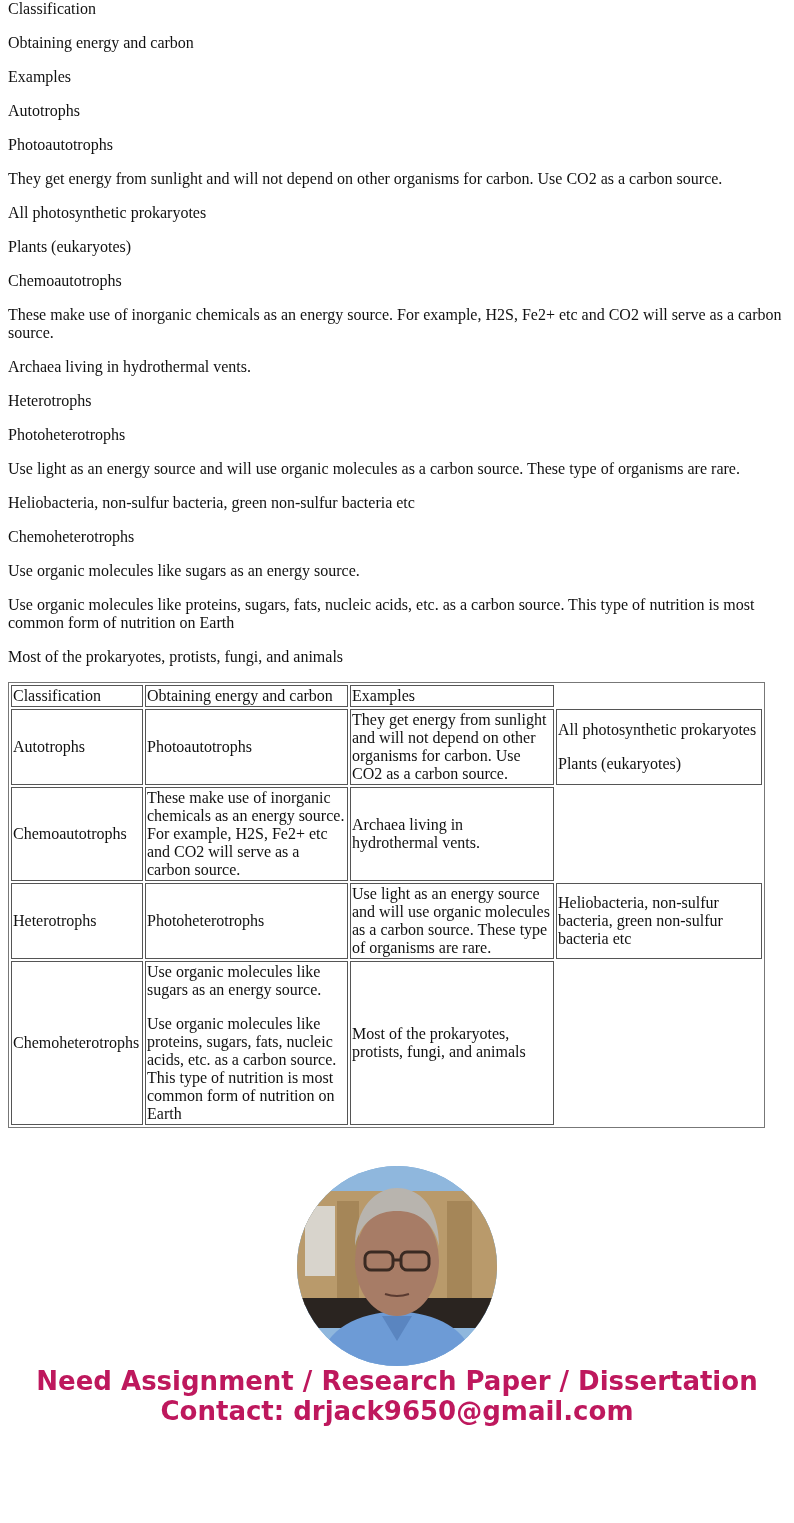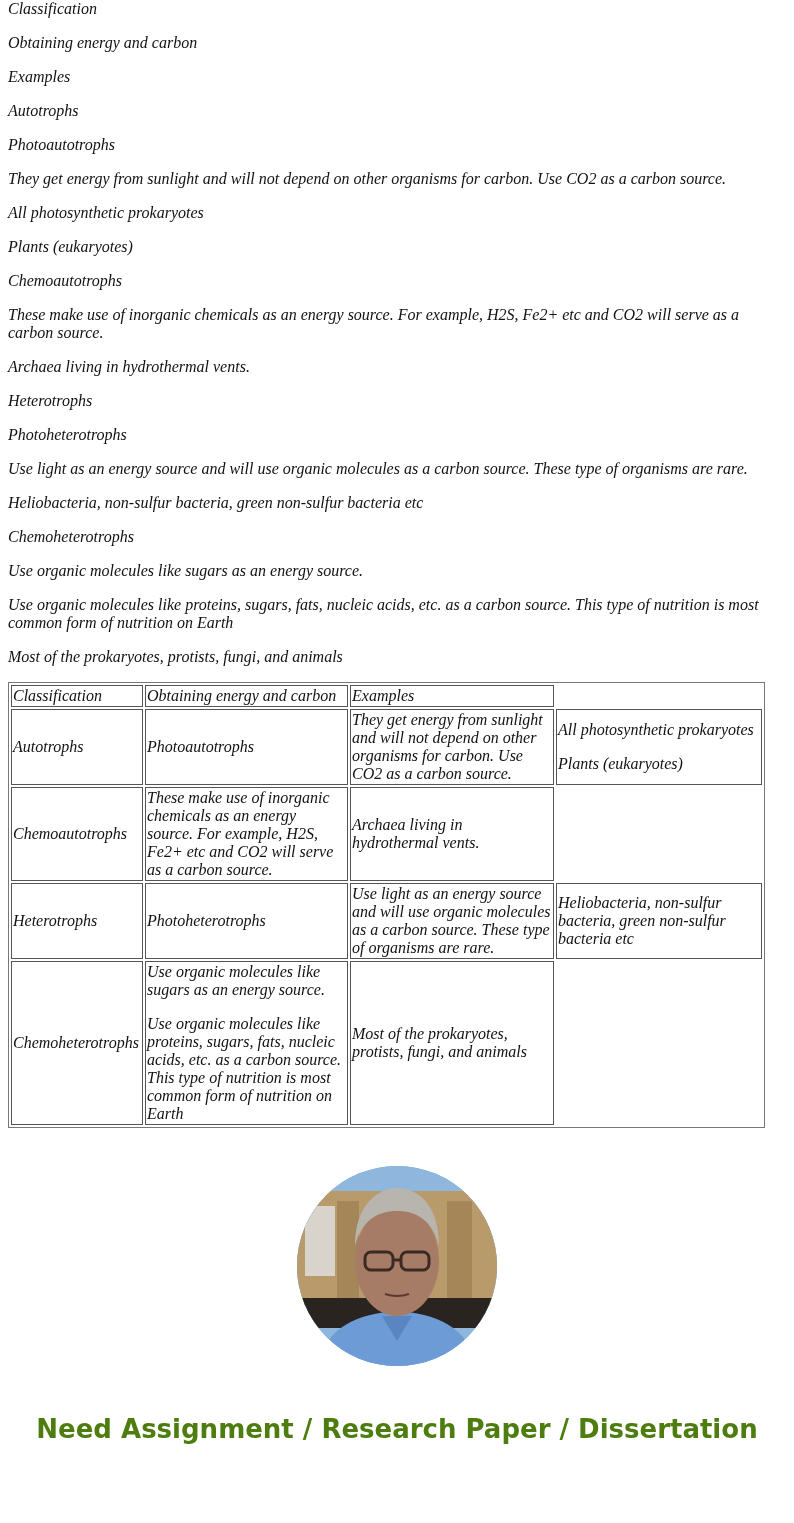--- a/index.html
+++ b/index.html
@@ -10,21 +10,20 @@
   body {
     width: 794px;
     font-family: "Liberation Serif", "DejaVu Serif", serif;
     font-size: 16px;
     line-height: 18px;
     color: #111111;
   }
   .doc {
     padding: 0 8px;
     margin-top: -16px;
-    font-style: italic;
   }
   .doc p {
     margin: 16px 0;
   }
   table.nutrition {
     border: 1px solid #777777;
     border-collapse: separate;
     border-spacing: 2px;
     width: 757px;
     margin-top: 0;
@@ -51,27 +50,26 @@
   }
   .avatar {
     width: 200px;
     height: 200px;
     border-radius: 50%;
     overflow: hidden;
     position: relative;
     background: #6fa6d8;
   }
   .promo {
-    margin-top: 48px;
     text-align: center;
     font-family: "DejaVu Sans", sans-serif;
     font-weight: bold;
     font-size: 26px;
     line-height: 30px;
-    color: #4d7c0f;
+    color: #be185d;
     padding: 0 20px;
   }
 </style>
 </head>
 <body>
 
 <div class="doc">
   <p>Classification</p>
   <p>Obtaining energy and carbon</p>
   <p>Examples</p>
@@ -147,13 +145,14 @@
       <rect x="68" y="86" width="28" height="18" rx="6" fill="none" stroke="#3a2a22" stroke-width="3"></rect>
       <rect x="104" y="86" width="28" height="18" rx="6" fill="none" stroke="#3a2a22" stroke-width="3"></rect>
       <line x1="96" y1="94" x2="104" y2="94" stroke="#3a2a22" stroke-width="3"></line>
       <path d="M88 128 Q100 132 112 128" stroke="#5a3a30" stroke-width="2" fill="none"></path>
     </svg>
   </div>
 </div>
 
 <div class="promo">
   <div>Need Assignment / Research Paper / Dissertation</div>
+  <div>Contact: drjack9650@gmail.com</div>
 </div>
 
 </body></html>

